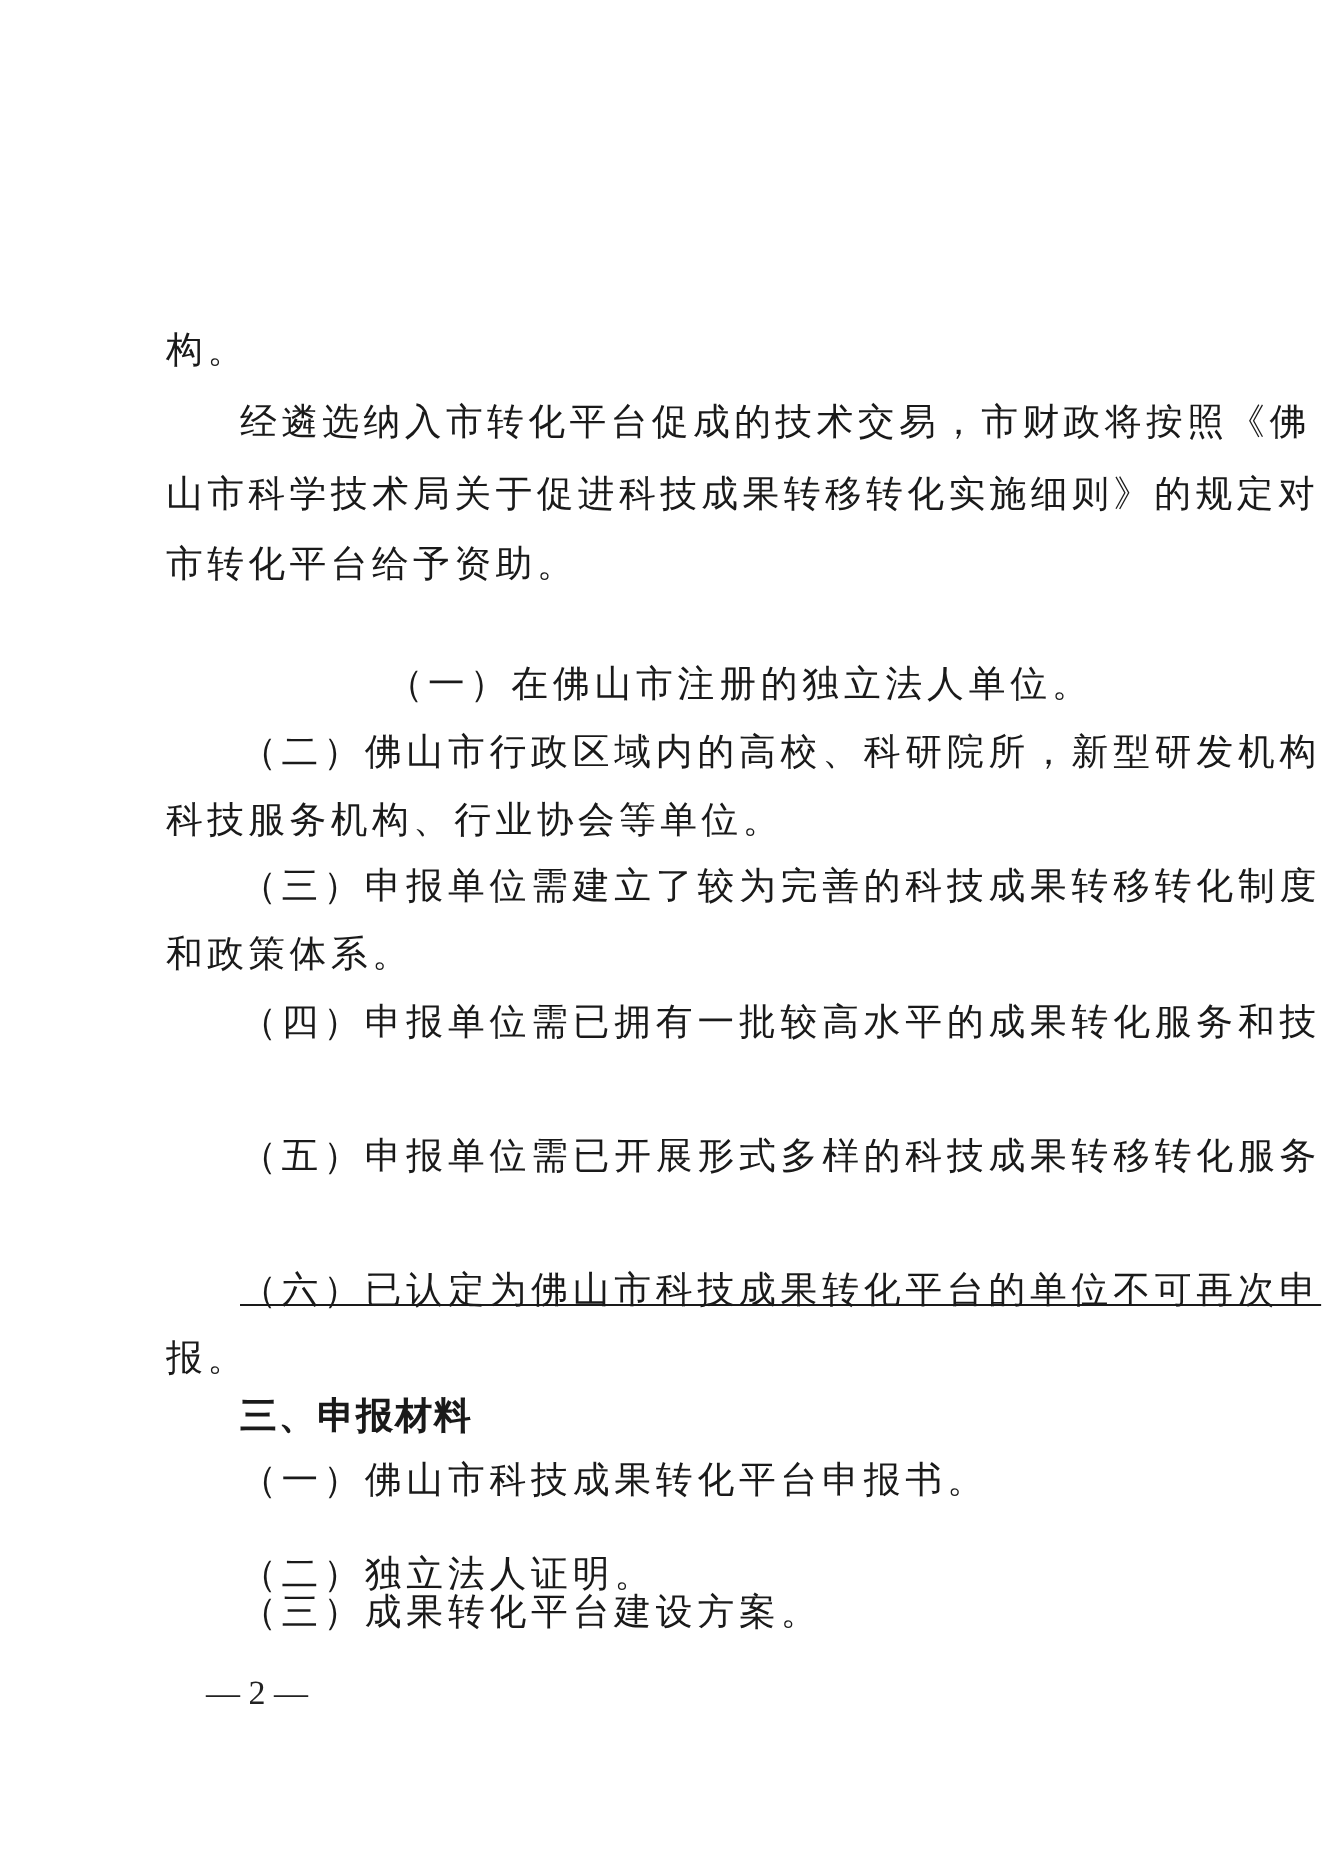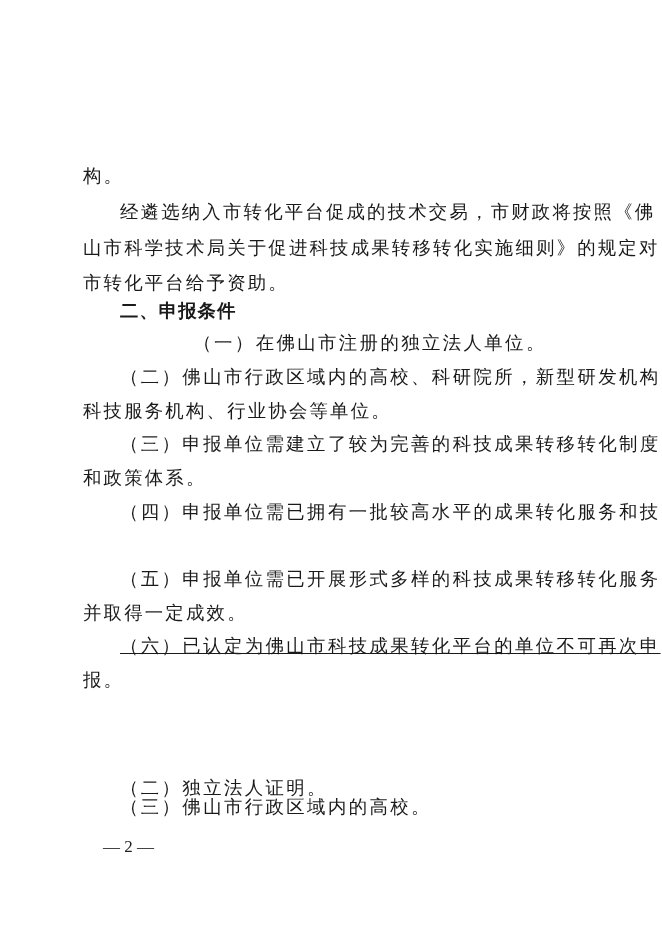--- a/index.html
+++ b/index.html
@@ -53,37 +53,37 @@
 <body>
 
 <div class="page">
 
   <div class="line" style="top:164px;">构。</div>
 
   <div class="line" style="top:236px;">山市科学技术局关于促进科技成果转移转化实施细则》的规定对</div>
   <div class="line indent" style="top:200px;">经遴选纳入市转化平台促成的技术交易，市财政将按照《佛</div>
   <div class="line" style="top:271px;">市转化平台给予资助。</div>
 
-  <div class="line indent heading" style="top:299px;">二、申报条件</div>
 
   <div class="line list" style="top:331px;text-align:center;">（一）在佛山市注册的独立法人单位。</div>
 
   <div class="line list" style="top:365px;">（二）佛山市行政区域内的高校、科研院所，新型研发机构、</div>
   <div class="line" style="top:399px;">科技服务机构、行业协会等单位。</div>
 
   <div class="line list" style="top:432px;">（三）申报单位需建立了较为完善的科技成果转移转化制度</div>
   <div class="line" style="top:466px;">和政策体系。</div>
 
   <div class="line list" style="top:500px;">（四）申报单位需已拥有一批较高水平的成果转化服务和技</div>
 
   <div class="line list" style="top:567px;">（五）申报单位需已开展形式多样的科技成果转移转化服务</div>
-  <div class="line" style="top:601px;">并取得一定成效。</div>
 
   <div class="line list" style="top:634px;text-decoration:underline;">（六）已认定为佛山市科技成果转化平台的单位不可再次申</div>
   <div class="line" style="top:668px;">报。</div>
 
+  <div class="line indent heading" style="top:697px;">三、申报材料</div>
 
+  <div class="line list" style="top:729px;">（一）佛山市科技成果转化平台申报书。</div>
   <div class="line list" style="top:776px;">（二）独立法人证明。</div>
-  <div class="line list" style="top:795px;">（三）佛山市行政区域内的高校。</div>
+  <div class="line list" style="top:795px;">（三）成果转化平台建设方案。</div>
 
   <div class="page-number">— 2 —</div>
 
 </div>
 
 </body></html>

